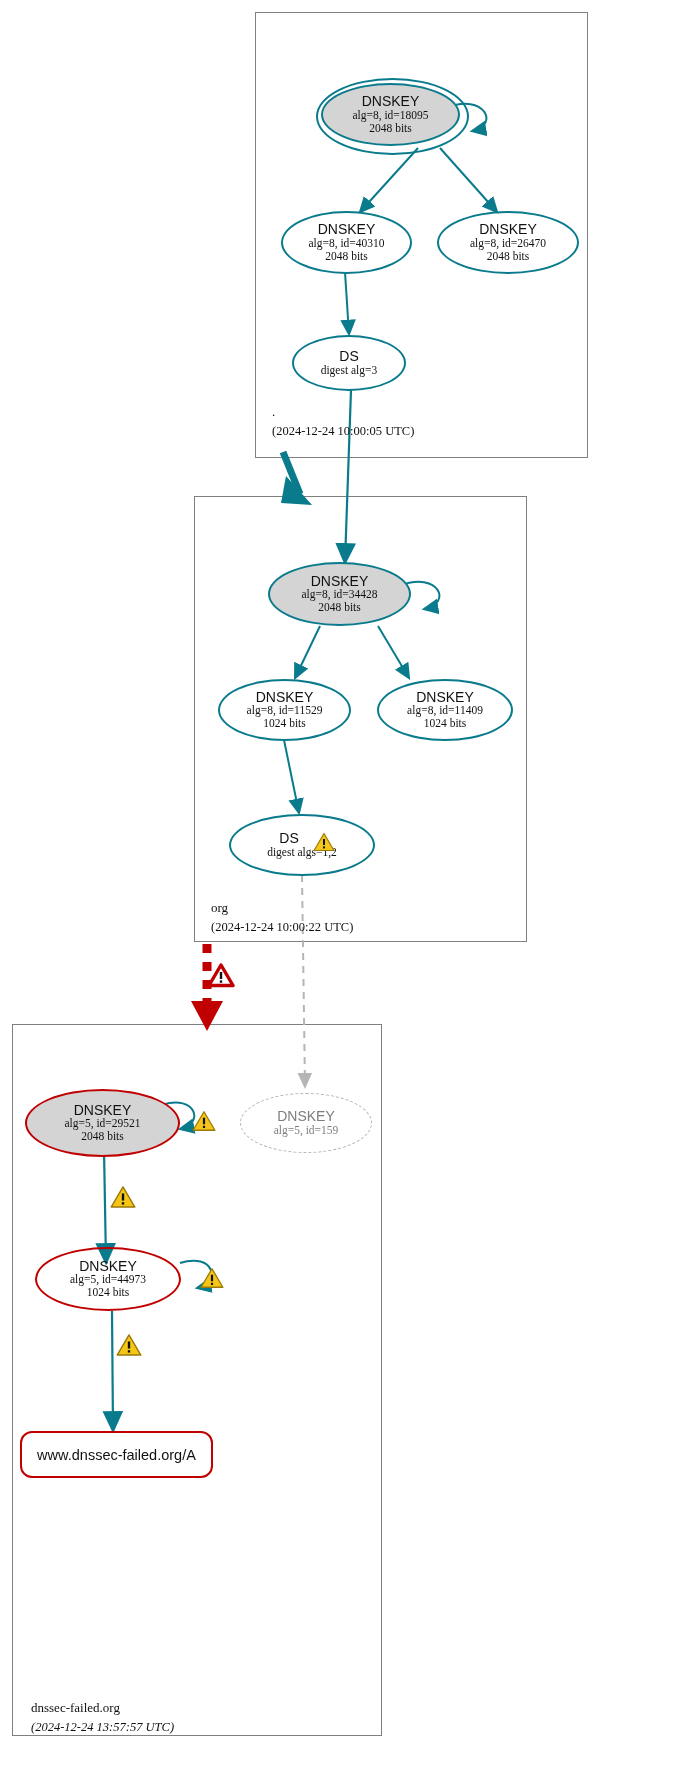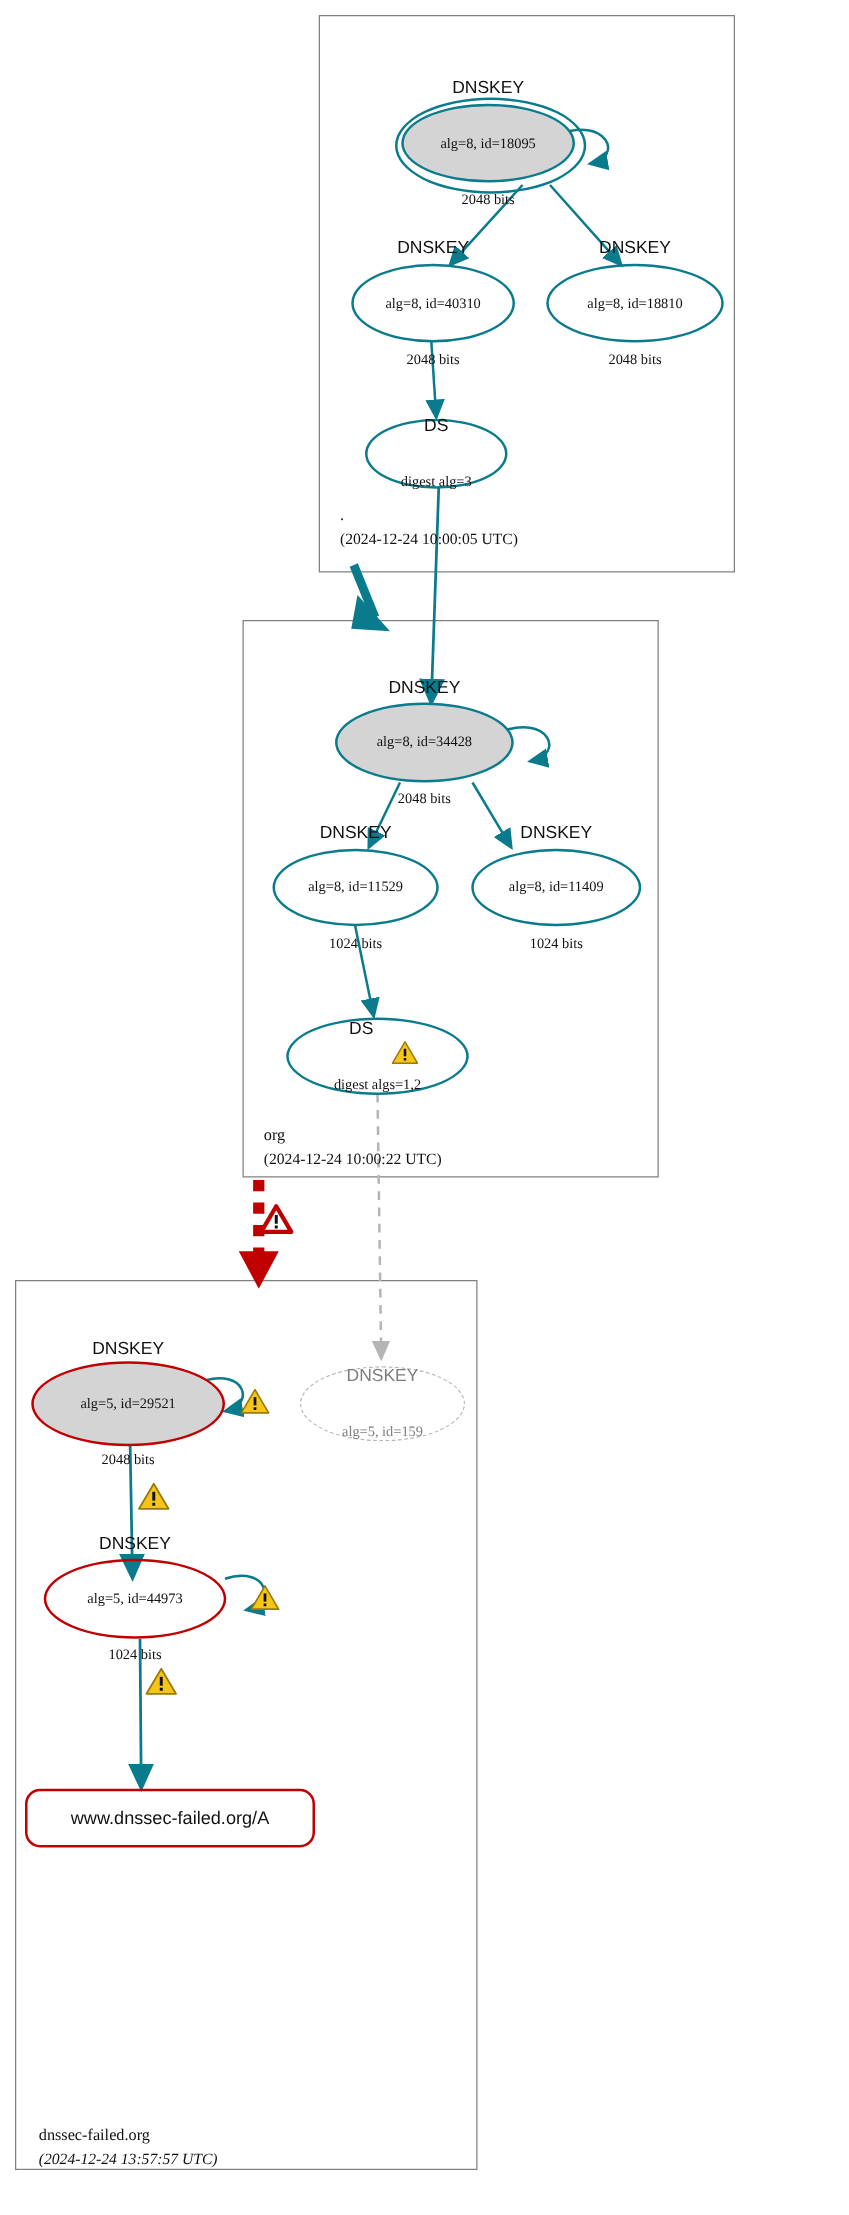--- a/index.html
+++ b/index.html
@@ -4,21 +4,21 @@
 <style>
   html,body{margin:0;padding:0;background:#ffffff;}
   body{width:679px;height:1772px;position:relative;
        font-family:"Liberation Sans", sans-serif;}
   #root-canvas{position:absolute;left:0;top:0;width:679px;height:1772px;}
   .zone-box{position:absolute;border:1px solid #808080;background:transparent;box-sizing:border-box;}
   .zone-label{position:absolute;font-family:"Liberation Serif", serif;font-size:13px;color:#111;white-space:nowrap;}
   .zone-time{position:absolute;font-family:"Liberation Serif", serif;font-size:12.5px;color:#111;white-space:nowrap;}
 
   .node{position:absolute;box-sizing:border-box;display:flex;flex-direction:column;
-        align-items:center;justify-content:center;text-align:center;gap:32px;}
+        align-items:center;justify-content:center;text-align:center;}
   .ellipse{border-radius:50%;}
   .rrset{border-radius:12px;}
   .n-title{font-family:"Liberation Sans", sans-serif;font-size:14px;color:#111;line-height:1.05;}
   .n-sub{font-family:"Liberation Serif", serif;font-size:11.5px;color:#111;line-height:1.12;}
   .n-rr{font-family:"Liberation Sans", sans-serif;font-size:14.5px;color:#111;}
 
   .teal{border:2px solid #0a7b8c;}
   .teal-fill{background:#d4d4d4;}
   .red{border:2.2px solid #c00000;}
   .grey-dash{border:1.6px dashed #b5b5b5;color:#8a8a8a;}
@@ -99,21 +99,21 @@
 </div>
 
 <div class="node ellipse teal" style="left:281px;top:211px;width:131px;height:63px;">
   <div class="n-title">DNSKEY</div>
   <div class="n-sub">alg=8, id=40310</div>
   <div class="n-sub">2048 bits</div>
 </div>
 
 <div class="node ellipse teal" style="left:437px;top:211px;width:142px;height:63px;">
   <div class="n-title">DNSKEY</div>
-  <div class="n-sub">alg=8, id=18810</div>
+  <div class="n-sub">alg=8, id=26470</div>
   <div class="n-sub">2048 bits</div>
 </div>
 
 <div class="node ellipse teal" style="left:292px;top:335px;width:114px;height:56px;">
   <div class="n-title">DS</div>
   <div class="n-sub">digest alg=3</div>
 </div>
 
 <div class="zone-label" style="left:272px;top:404px;">.</div>
 <div class="zone-time" style="left:272px;top:424px;">(2024-12-24 10:00:05 UTC)</div>
@@ -200,18 +200,18 @@
 </span>
 
 <span class="warn" style="left:116px;top:1333px;">
   <svg width="26" height="24" viewBox="0 0 22 20">
     <path d="M11,1.5 L21,18.5 L1,18.5 Z" fill="#f5c518" stroke="#9a7a06" stroke-width="1.2" stroke-linejoin="round"></path>
     <rect x="10" y="7" width="2" height="6" fill="#111"></rect>
       <rect x="10" y="14.4" width="2" height="2" fill="#111"></rect>
   </svg>
 </span>
 
-<div class="node rrset red" style="left:20px;top:1431px;width:232px;height:47px;">
+<div class="node rrset red" style="left:20px;top:1431px;width:193px;height:47px;">
   <div class="n-rr">www.dnssec-failed.org/A</div>
 </div>
 
 <div class="zone-label" style="left:31px;top:1700px;">dnssec-failed.org</div>
 <div class="zone-time" style="left:31px;top:1720px;font-style:italic;">(2024-12-24 13:57:57 UTC)</div>
 
 </body></html>

